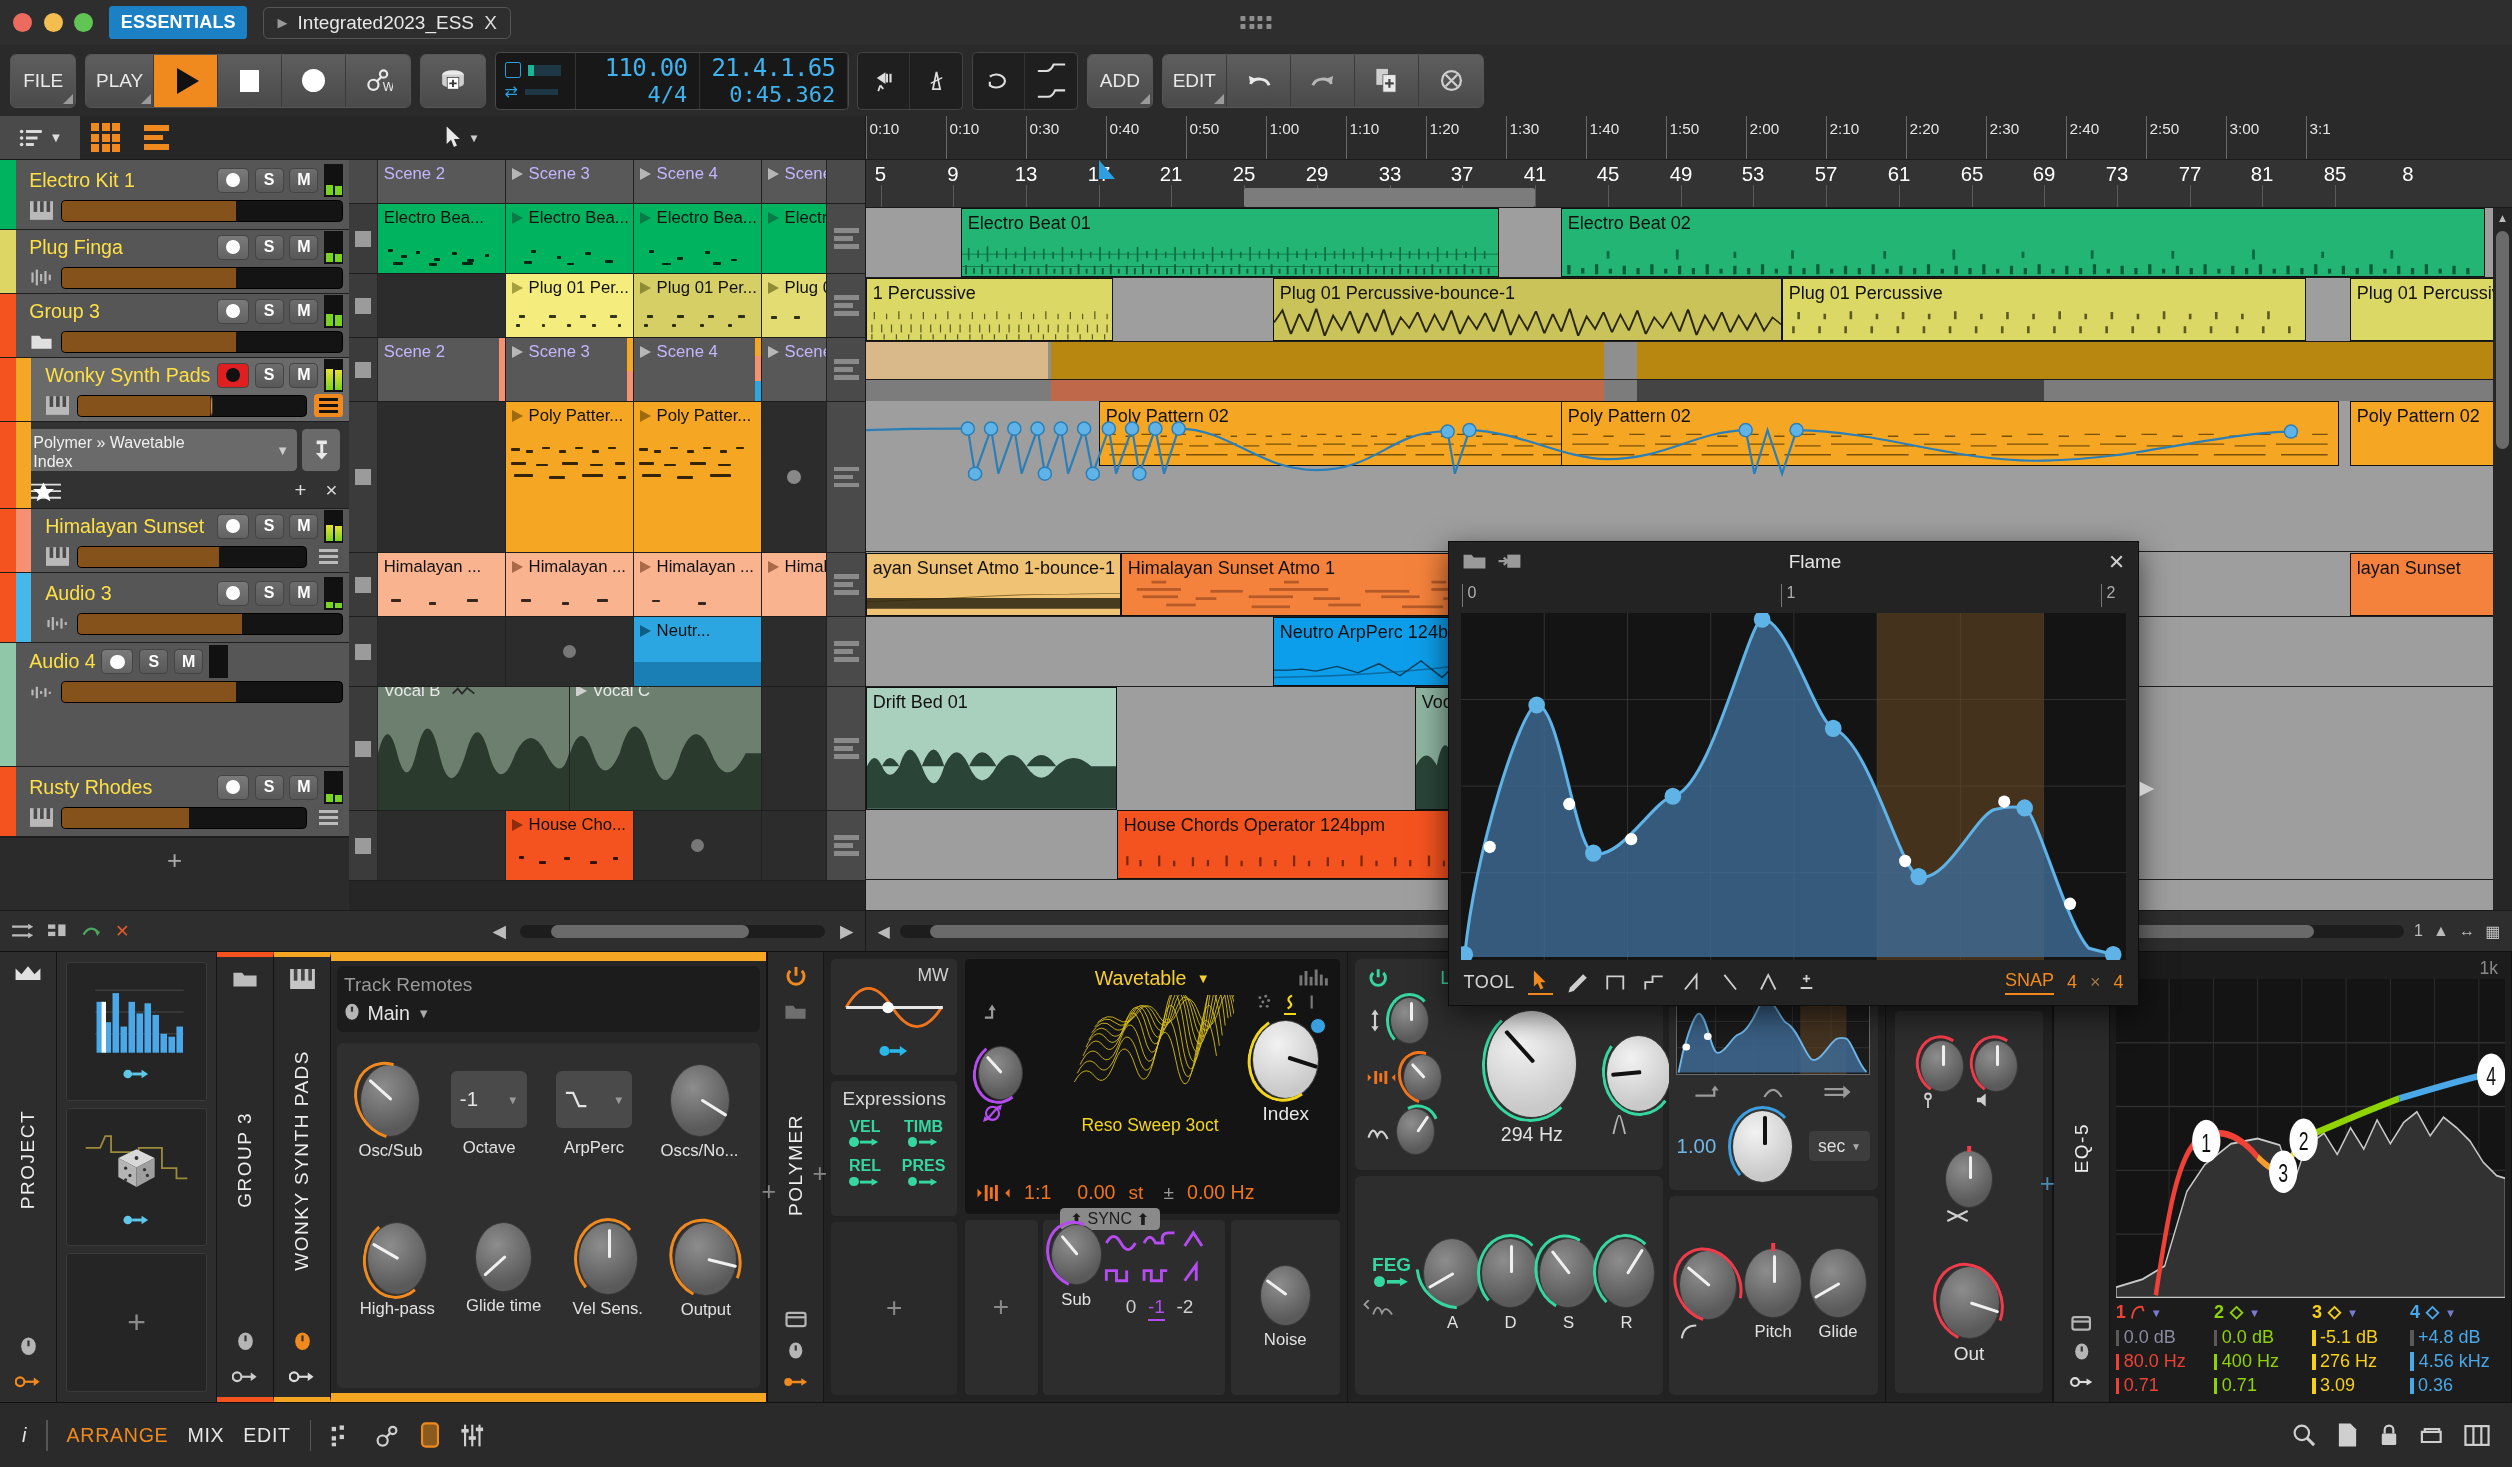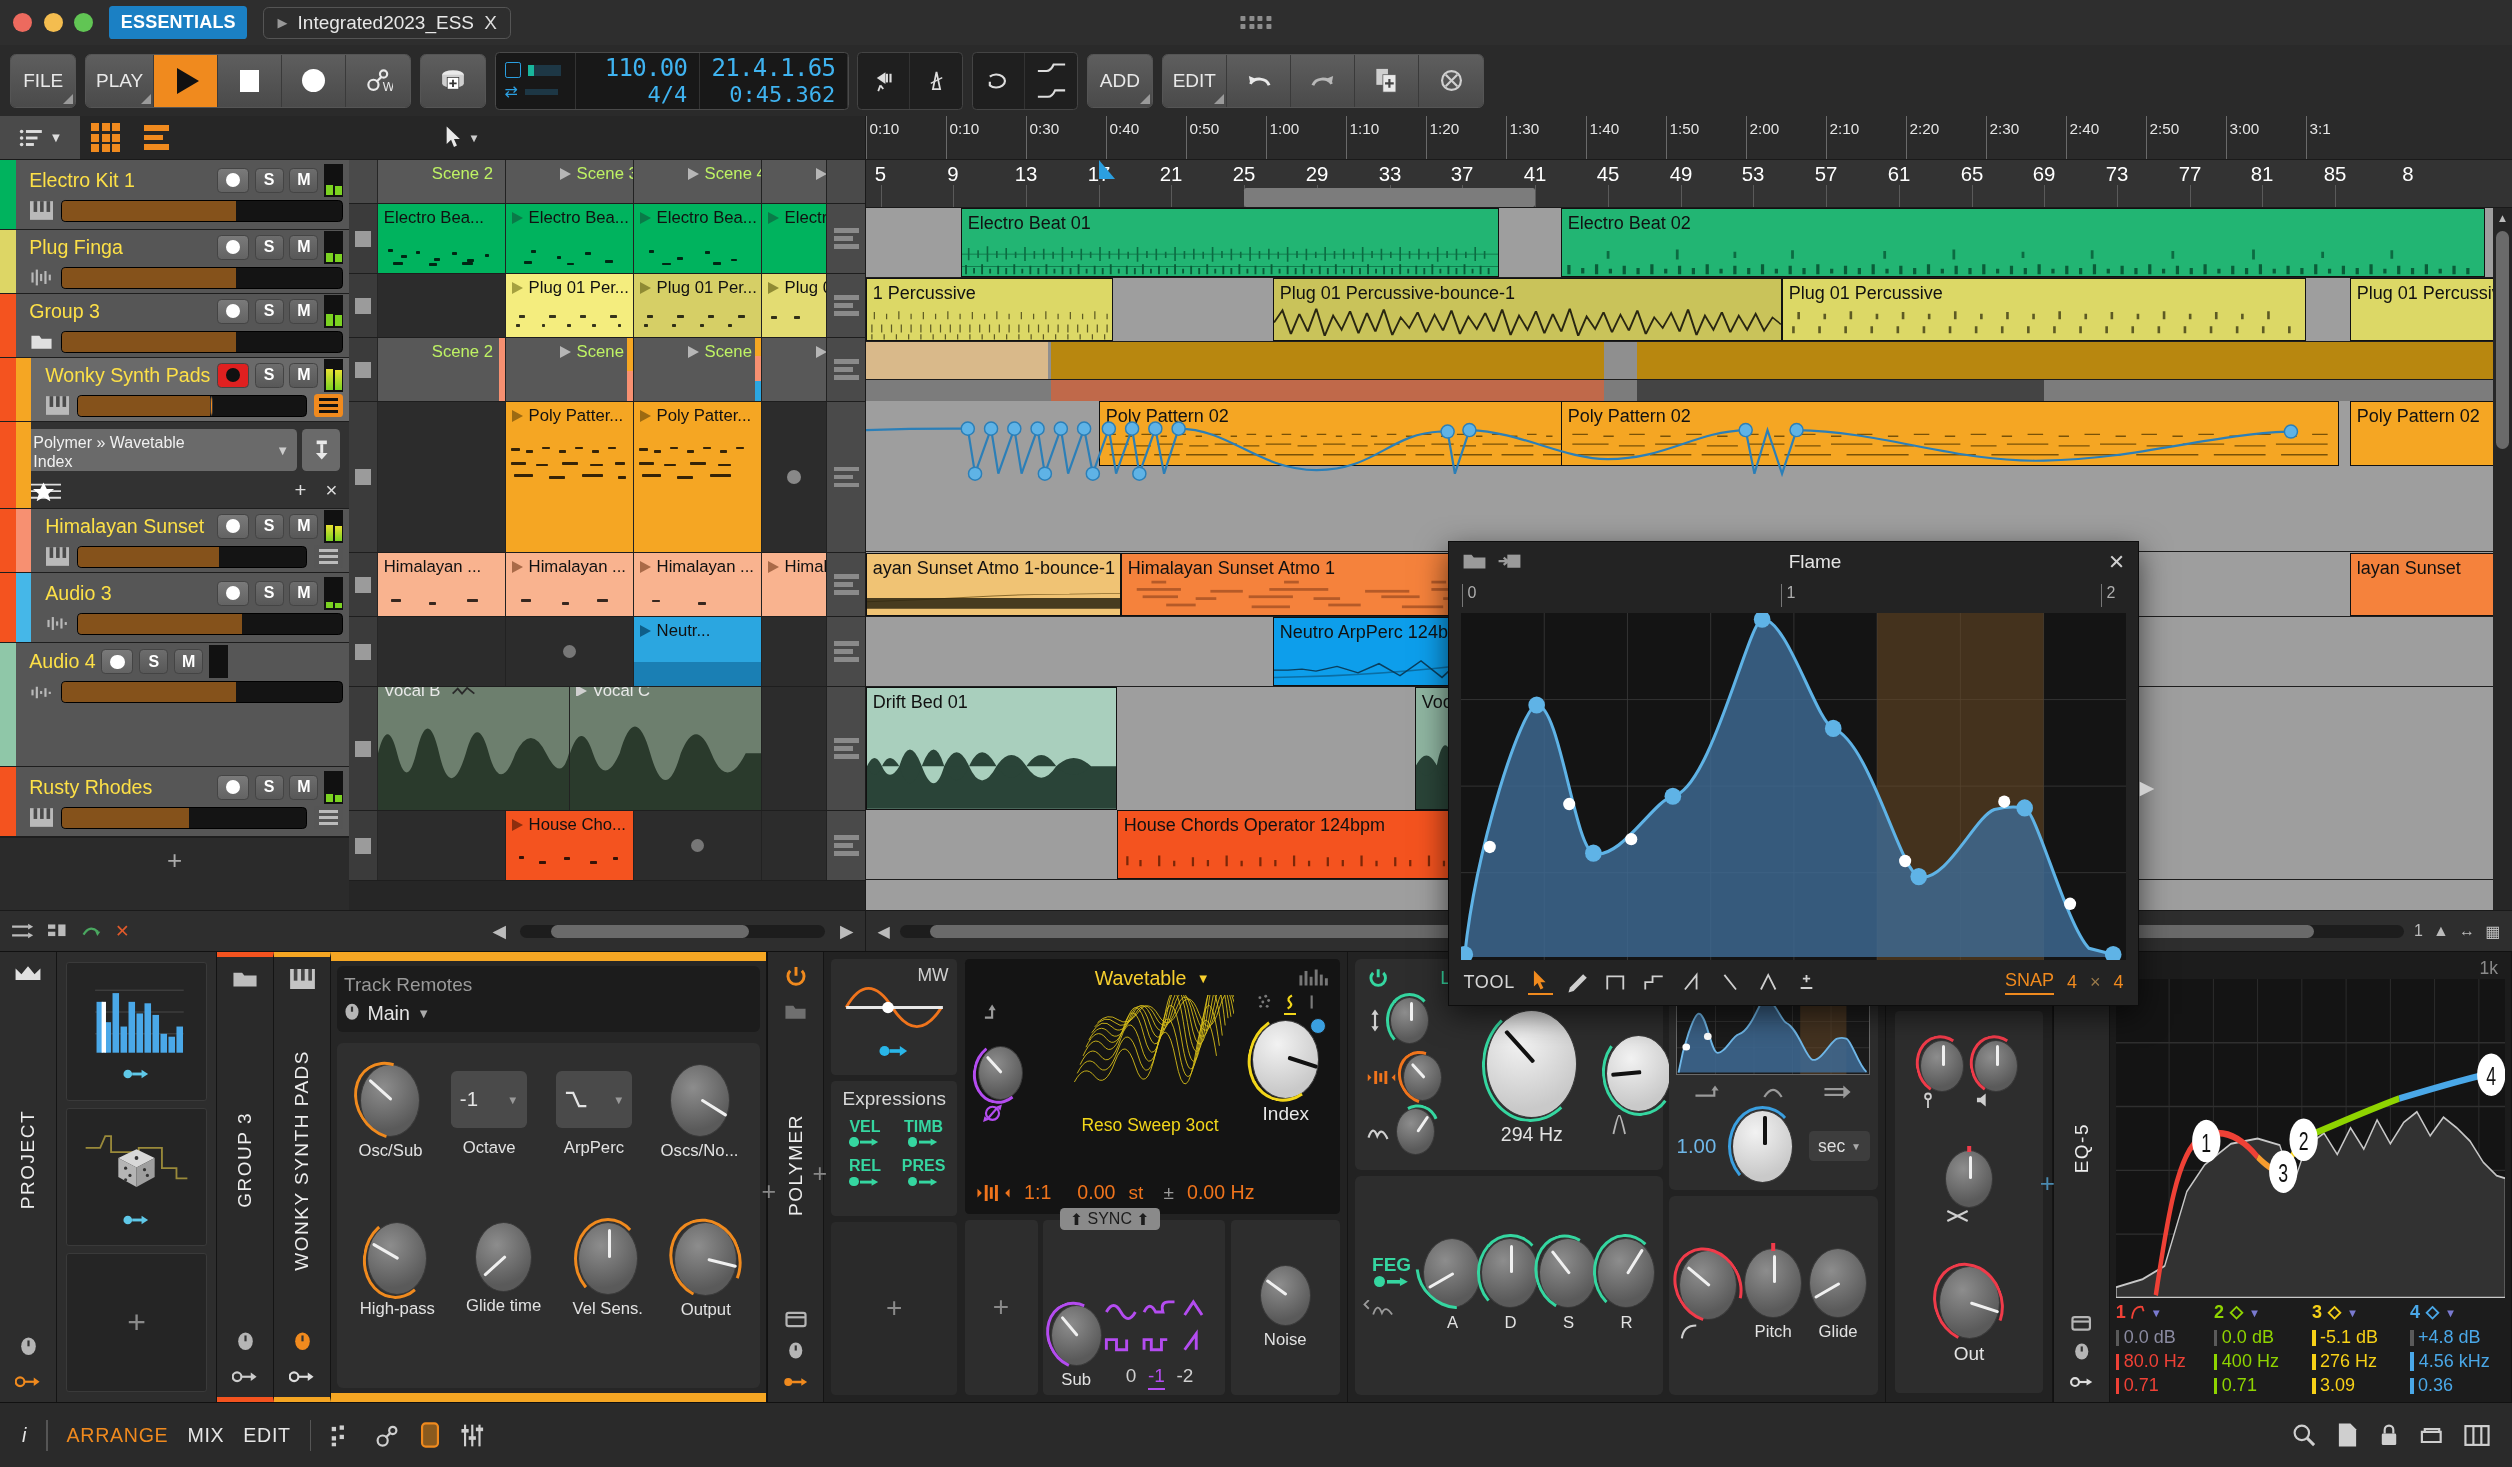--- a/index.html
+++ b/index.html
@@ -98,21 +98,21 @@
 
   
   .launcher{flex:1;display:flex;flex-direction:column;overflow:hidden;background:#262626;}
   .lane{display:flex;border-bottom:0.7px solid #1e1e1e;}
   .stopcol{width:29px;flex:0 0 29px;background:#3b3b3b;display:flex;align-items:center;justify-content:center;border-right:0.7px solid #262626;}
   .stopsq{width:16px;height:16px;background:#9b9b9b;}
   .cell{flex:1;border-right:0.7px solid #222;display:flex;flex-direction:column;position:relative;overflow:hidden;min-width:0;}
   .cell .ttl{display:flex;align-items:center;gap:5.8px;padding:4.4px 5.8px;font-size:16.7px;color:#111;white-space:nowrap;overflow:hidden;}
   .cell.empty{background:#2c2c2c;}
   .cell.scene{background:#585858;}
-  .cell.scene .ttl{color:#bef264;margin-left:48px;}
+  .cell.scene .ttl{color:#c4b5fd;}
   .playtri{width:0;height:0;border-left:11.6px solid currentColor;border-top:6.5px solid transparent;border-bottom:6.5px solid transparent;flex:0 0 auto;}
   .notes{flex:1;position:relative;}
   .notes i{position:absolute;background:rgba(0,0,0,.78);height:2.9px;border-radius:0.7px;}
   .edgebar{position:absolute;right:0;top:0;bottom:0;width:6.5px;}
   .sidecol{width:38px;flex:0 0 38px;background:#4a4a4a;display:flex;align-items:center;justify-content:center;}
   .slines{display:flex;flex-direction:column;gap:3.6px;}
   .slines i{display:block;height:4.4px;background:#8a8a8a;}
   .slines i:nth-child(1){width:25px;} .slines i:nth-child(2){width:19px;} .slines i:nth-child(3){width:25px;}
 
   .lp-foot{height:41px;background:#2e2e2e;border-top:0.7px solid #1a1a1a;display:flex;align-items:center;gap:14.5px;padding:0 11.6px;color:#bbb;font-size:17.5px;}
@@ -1972,21 +1972,21 @@
               <span style="color:#f0741c;font-size:19.6px">0.00 Hz</span>
             </div>
             <div style="position:absolute;left:95px;bottom:-16px;background:#8a8a8a;border-radius:4.4px;padding:1.5px 10.2px;font-size:16px;color:#1c1c1c;display:flex;align-items:center;gap:4.4px">
               <span>⬆</span>
                 <span>SYNC</span>
                 <span>⬆</span>
             </div>
           </div>
           <div style="display:flex;gap:5.8px;flex:1">
             <div style="background:#2d2d2d;border-radius:4.4px;width:73px;display:flex;align-items:center;justify-content:center;color:#8a8a8a;font-size:28px">+</div>
-            <div style="background:#2d2d2d;border-radius:4.4px;flex:1;display:flex;align-items:flex-end;justify-content:space-around;padding:4.4px 7.3px">
+            <div style="background:#2d2d2d;border-radius:4.4px;flex:1;display:flex;align-items:flex-start;justify-content:space-around;padding:4.4px 7.3px">
               <div style="text-align:center">
                 <div class="knob" style="width:51px;height:61px;margin:0 auto">
                     <span class="ptr" style="transform:rotate(-40deg)"></span>
                     <span class="karc" style="border-left-color:#b44cf0;border-top-color:#b44cf0;transform:rotate(-24deg)"></span>
                   </div>
                 <div class="klabel">Sub</div>
               </div>
               <div style="text-align:center">
                 <svg width="116" height="70" viewBox="0 0 160 96">
                     <g fill="none" stroke="#b44cf0" stroke-width="4">

